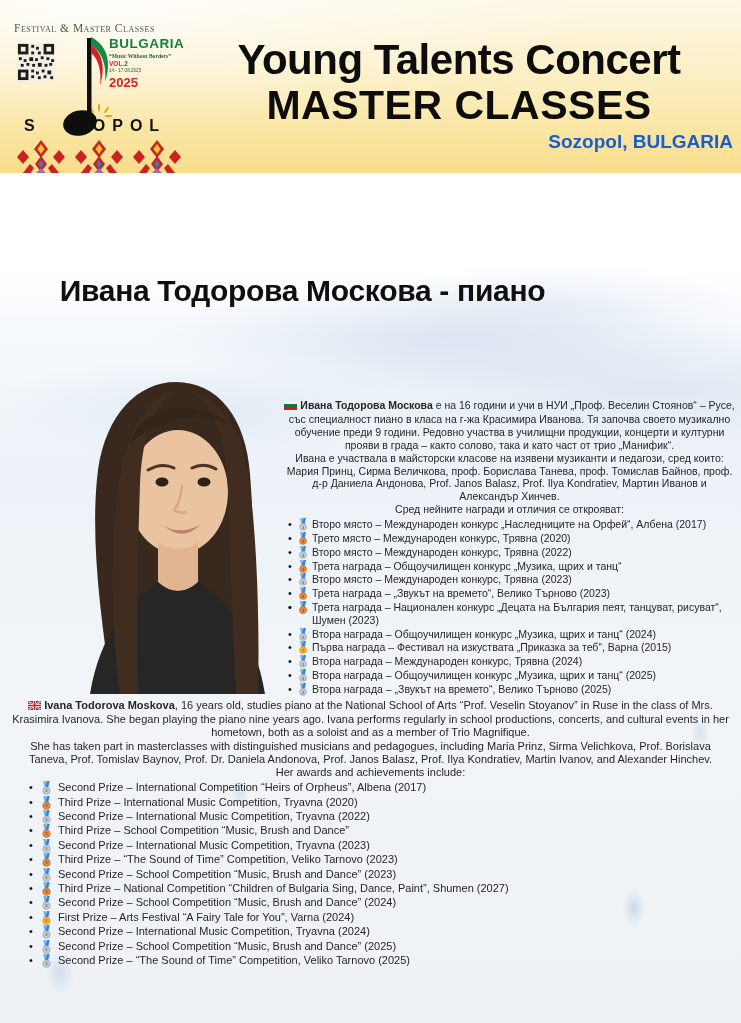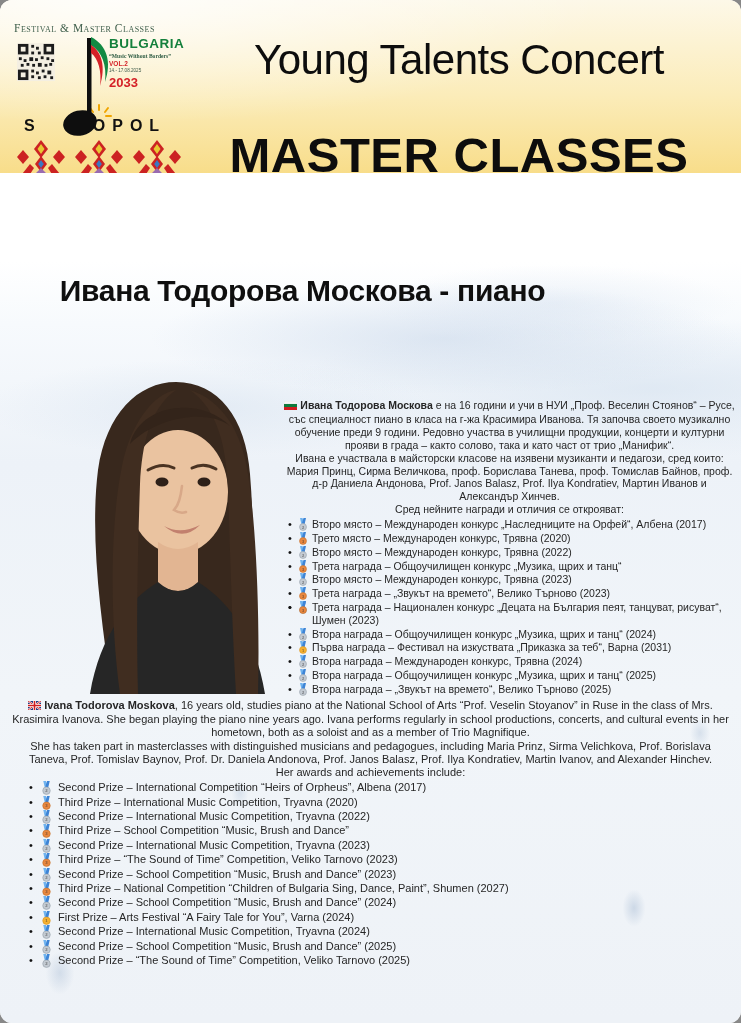--- a/index.html
+++ b/index.html
@@ -1,19 +1,19 @@
 <!DOCTYPE html>
 <html style="--header-top: #fdf8e8; --header-bottom: #f8dd8a; --accent-blue: #1a5ecb; --logo-green: #14803c; --logo-red: #d42127; --medal-ribbon-light: #6fb3ef; --medal-ribbon-dark: #3d84d6; --medal-gold: #f5b031; --medal-silver: #c3cad2; --medal-bronze: #e8873f;"><head>
 <meta charset="utf-8">
 <title>Young Talents Concert MASTER CLASSES</title>
 <style>
   html,body{margin:0;padding:0;background:#888;}
   .page{
     position:relative;width:741px;height:1023px;margin:0 auto;overflow:hidden;
-    background:#ffffff;font-family:"Liberation Sans",sans-serif;color:#262626;border-radius:12px;
+    background:#ffffff;font-family:"Liberation Sans",sans-serif;color:#262626;
   }
   
   .header{
     position:absolute;left:0;top:0;width:741px;height:173px;
     background:
       radial-gradient(120% 130% at 15% 0%, rgba(255,255,255,.8), rgba(255,255,255,0) 55%),
       linear-gradient(180deg, var(--header-top) 0%, #fbecb9 55%, var(--header-bottom) 100%);
   }
   .logo{position:absolute;left:14px;top:22px;width:172px;height:150px;}
   .logo-topline{
@@ -28,22 +28,22 @@
   .logo-motto{font-family:"Liberation Serif",serif;font-size:5.6px;color:#2e5c43;line-height:1.25;margin-top:2px;font-weight:bold;}
   .logo-vol{font-size:6.5px;font-weight:bold;color:var(--logo-red);margin-top:1px;}
   .logo-smalldate{font-size:4.6px;color:#3f5b4a;margin-top:1px;}
   .logo-year{font-size:13px;font-weight:bold;color:var(--logo-red);margin-top:2px;}
   .sozopol{position:absolute;left:6px;top:95px;width:170px;height:22px;}
   .soz-s{position:absolute;left:4px;top:0;font-size:16px;font-weight:bold;color:#111;}
   .soz-rest{position:absolute;left:56px;top:0;font-size:16px;font-weight:bold;color:#111;letter-spacing:7px;}
   .sun{position:absolute;left:66px;top:-13px;width:26px;height:15px;z-index:1;}
   .ornament{position:absolute;left:2px;top:118px;width:168px;height:50px;}
   .header-titles{position:absolute;left:185px;right:8px;top:36px;text-align:center;color:#0d0d0d;}
-  .ht-line1{font-size:42px;font-weight:normal;letter-spacing:-.5px;line-height:1.12;}
-  .ht-line2{font-size:49px;font-weight:bold;letter-spacing:.5px;line-height:1.1;margin-top:46px;}
+  .ht-line1{font-size:42px;font-weight:bold;letter-spacing:-.5px;line-height:1.12;}
+  .ht-line2{font-size:41px;font-weight:bold;letter-spacing:.5px;line-height:1.1;}
   .ht-location{font-size:19px;font-weight:bold;color:var(--accent-blue);margin-top:3px;text-align:right;}
   
   .date-line{position:absolute;left:0;top:177px;width:741px;text-align:center;
     font-size:17px;font-weight:bold;color:#101010;}
   
   .content-bg{position:absolute;left:0;top:173px;width:741px;height:850px;
     background:
       radial-gradient(420px 80px at 60% 165px, rgba(199,214,233,.55), rgba(199,214,233,0) 70%),
       radial-gradient(520px 100px at 88% 215px, rgba(205,220,236,.5), rgba(205,220,236,0) 70%),
       radial-gradient(320px 70px at 28% 235px, rgba(210,223,238,.45), rgba(210,223,238,0) 70%),
@@ -135,21 +135,21 @@
           <rect x="27" y="6" width="4.5" height="80" fill="#0e0e0e"></rect>
           <path d="M31 5 C47 13 52 30 45 50 C47 33 42 20 31 13 Z" fill="#128a43"></path>
           <path d="M31 13 C42 20 46 35 40 54 C42 39 38 26 31 21 Z" fill="#d42127"></path>
           <ellipse cx="20" cy="91" rx="17" ry="12.5" fill="#0e0e0e" transform="rotate(-14 20 91)"></ellipse>
         </svg>
         <div class="logo-right">
           <div class="logo-country">BULGARIA</div>
           <div class="logo-motto">“Music Without Borders”</div>
           <div class="logo-vol">VOL.2</div>
           <div class="logo-smalldate">14.- 17.08.2025</div>
-          <div class="logo-year">2033</div>
+          <div class="logo-year">2025</div>
         </div>
       </div>
       <div class="sozopol">
         <svg class="sun" viewBox="0 0 26 15">
           <g stroke="#f0a500" stroke-width="2" stroke-linecap="round">
             <line x1="13" y1="1" x2="13" y2="6"></line>
               <line x1="4" y1="4" x2="7" y2="8"></line>
               <line x1="22" y1="4" x2="19" y2="8"></line>
             <line x1="1" y1="12" x2="6" y2="12"></line>
               <line x1="25" y1="12" x2="20" y2="12"></line>
@@ -337,21 +337,21 @@
         <li>
           <span class="bullet">•</span>
           <span class="medal" data-medal="gold">
             <svg viewBox="0 0 20 26">
               <path class="rib-l" d="M4 0 L9 0 L12 10 L7 13 Z"></path>
               <path class="rib-r" d="M16 0 L11 0 L8 10 L13 13 Z"></path>
               <circle class="disc" cx="10" cy="18" r="7" stroke-width="1"></circle>
               <text class="rank" x="10" y="21" text-anchor="middle">1</text>
             </svg>
           </span>
-          <span>Първа награда – Фестивал на изкуствата „Приказка за теб“, Варна (2031)</span>
+          <span>Първа награда – Фестивал на изкуствата „Приказка за теб“, Варна (2015)</span>
         </li>
 
         <li>
           <span class="bullet">•</span>
           <span class="medal" data-medal="silver">
             <svg viewBox="0 0 20 26">
               <path class="rib-l" d="M4 0 L9 0 L12 10 L7 13 Z"></path>
               <path class="rib-r" d="M16 0 L11 0 L8 10 L13 13 Z"></path>
               <circle class="disc" cx="10" cy="18" r="7" stroke-width="1"></circle>
               <text class="rank" x="10" y="21" text-anchor="middle">2</text>

